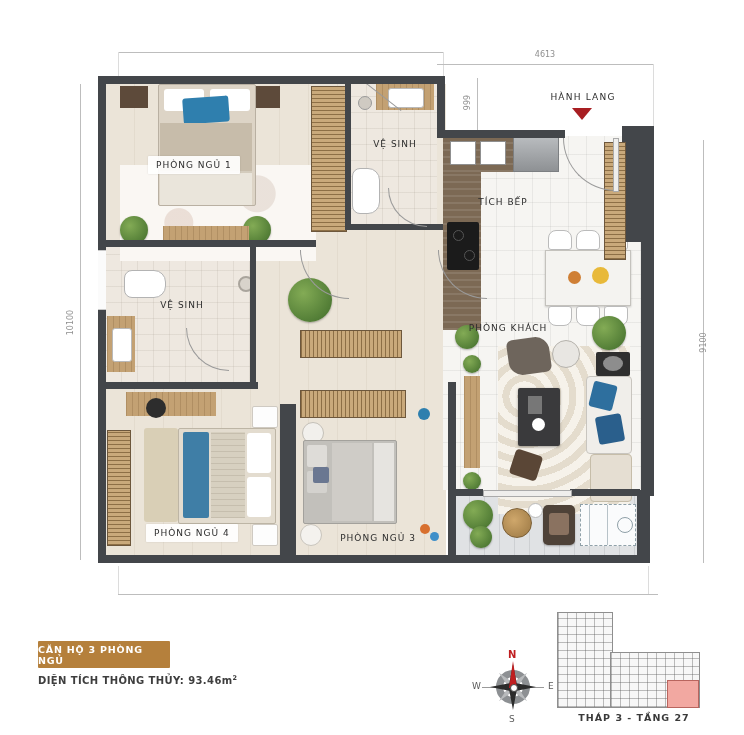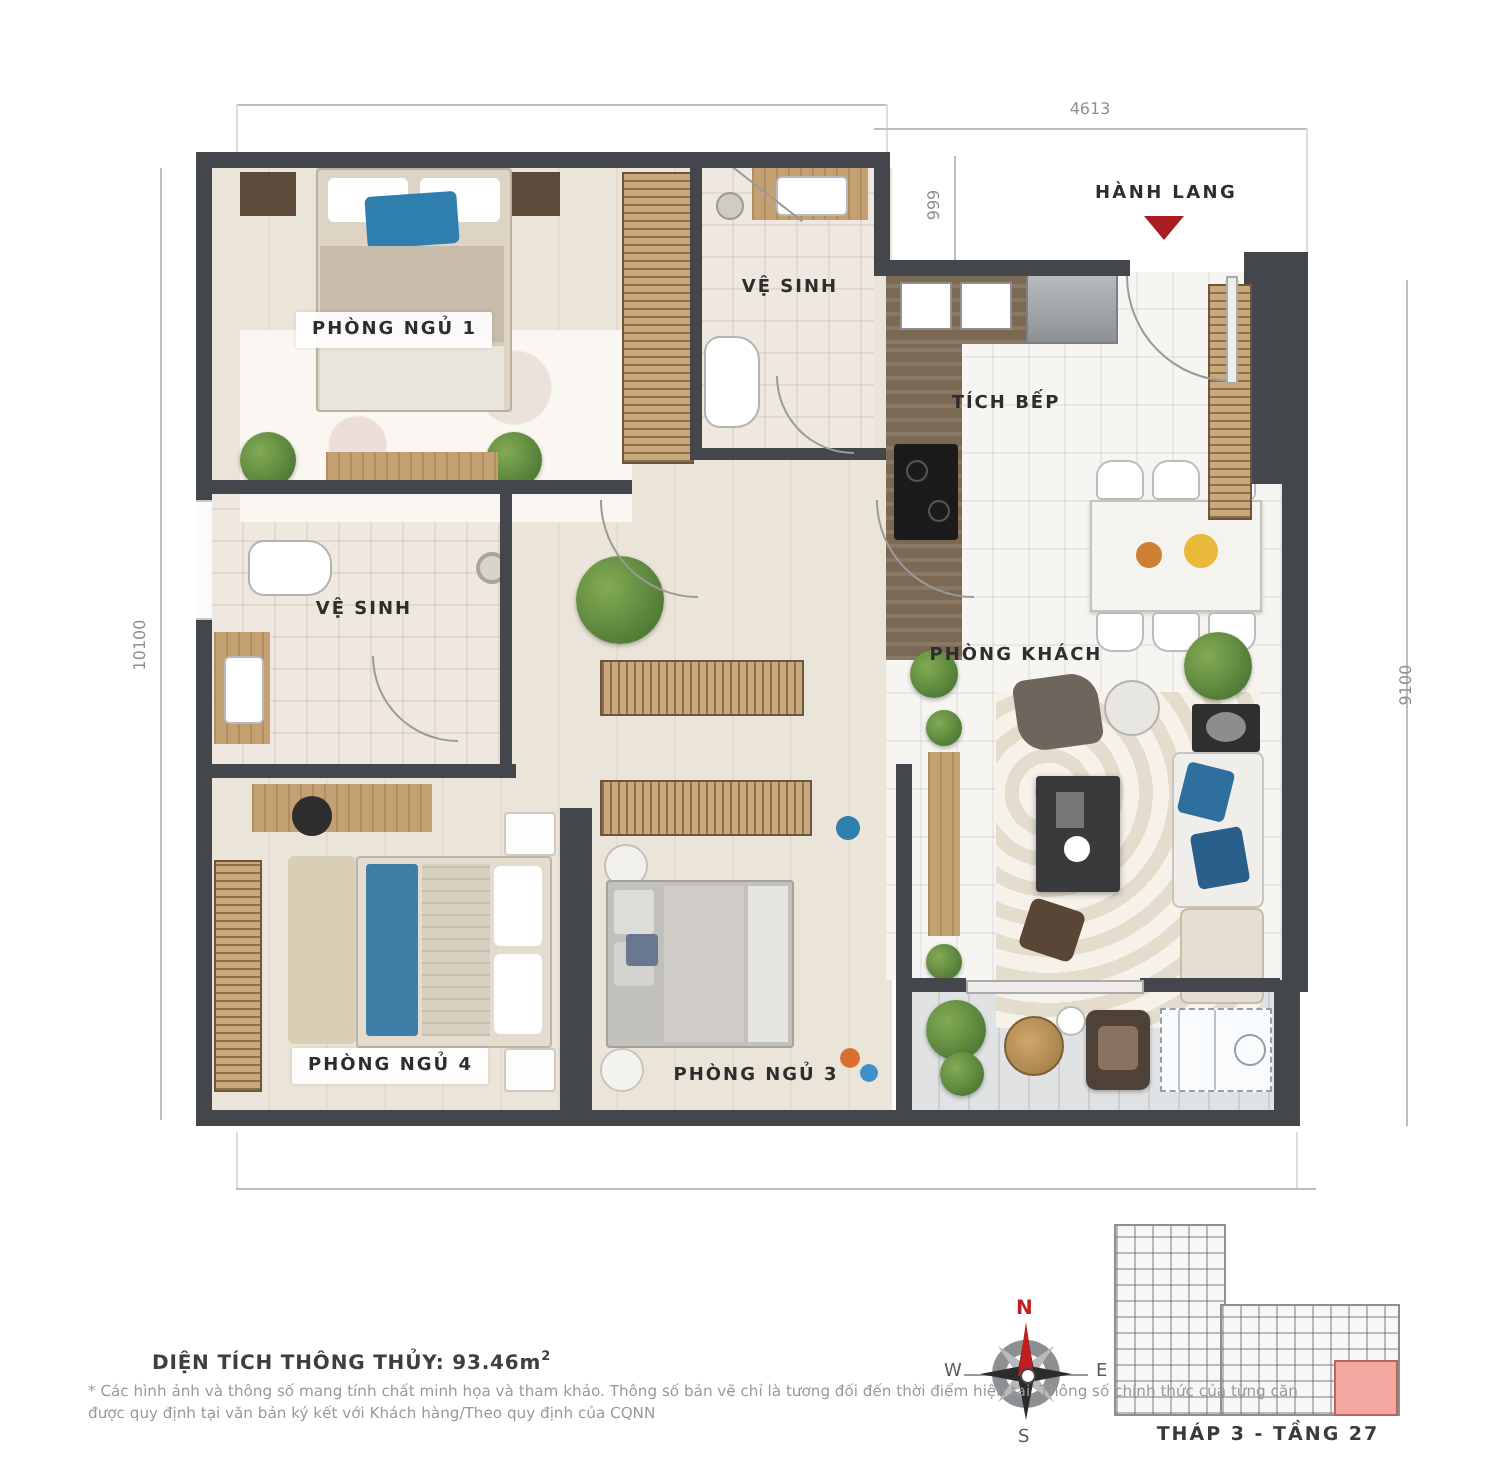--- a/index.html
+++ b/index.html
@@ -31,26 +31,26 @@
   .rug-wave{background:#f2ede4;background-image:repeating-radial-gradient(circle at 20% 30%,#e4dccd 0 7px,#f6f2ea 7px 15px);}
   .arc{border-left:1px solid #9a9a9a;border-bottom:1px solid #9a9a9a;border-bottom-left-radius:100%;z-index:7;}
   .leaf{background:#efeeec;border:1px solid #aaa;z-index:7;}
   
   .dim-line-h{border-top:1px solid #bdbdbd;height:0;z-index:8;}
   .dim-line-v{border-left:1px solid #bdbdbd;width:0;z-index:8;}
   .ext{background:#dcdcdc;z-index:8;}
   .dim-txt{font-size:8px;color:#8f8f8f;z-index:9;white-space:nowrap;}
   .dim-txt-v{transform:rotate(-90deg);transform-origin:center;}
   
-  .room-lbl{font-size:9px;font-weight:bold;letter-spacing:1px;color:#2d2d2d;white-space:nowrap;z-index:9;text-align:center;}
+  .room-lbl{font-size:9px;font-weight:normal;letter-spacing:1px;color:#2d2d2d;white-space:nowrap;z-index:9;text-align:center;}
   .lbl-box{background:rgba(255,255,255,.92);border-radius:1px;padding:4px 8px;box-shadow:0 0 2px rgba(0,0,0,.12);}
   
   .badge{background:#b5803c;color:#fff;font-size:9.5px;font-weight:bold;letter-spacing:.8px;
          display:flex;align-items:center;justify-content:center;border-radius:1px;z-index:9;}
-  .area-lbl{font-size:10px;font-weight:bold;color:#3e3e3e;letter-spacing:.4px;z-index:9;margin-left:38px;}
+  .area-lbl{font-size:10px;font-weight:bold;color:#3e3e3e;letter-spacing:.4px;z-index:9;}
   .area-lbl sup{font-size:6.5px;}
   .disclaimer{font-size:7.6px;color:#9a9a9a;line-height:1.5;z-index:9;}
   
   .star4{clip-path:polygon(50% 0%,58% 42%,100% 50%,58% 58%,50% 100%,42% 58%,0% 50%,42% 42%);}
   .compass-letter{font-size:9px;color:#5a5a5a;z-index:9;}
   
   .mini-wing{background:#f7f7f7;border:1px solid #8e8e8e;
     background-image:repeating-linear-gradient(0deg,rgba(85,85,85,.38) 0 1px,transparent 1px 8px),
                      repeating-linear-gradient(90deg,rgba(85,85,85,.38) 0 1px,transparent 1px 9px);z-index:3;}
   .caption{font-size:9.5px;font-weight:bold;letter-spacing:1px;color:#3a3a3a;z-index:9;white-space:nowrap;}
@@ -232,24 +232,24 @@
   <div class="abs dim-line-v" style="left:80px;top:84px;height:476px;"></div>
   <div class="abs dim-txt dim-txt-v" style="left:50px;top:318px;width:40px;text-align:center;">10100</div>
 
   <div class="abs dim-line-v" style="left:703px;top:140px;height:423px;"></div>
   <div class="abs dim-txt dim-txt-v" style="left:685px;top:338px;width:36px;text-align:center;">9100</div>
 
   <div class="abs dim-line-h" style="left:118px;top:594px;width:540px;"></div>
   <div class="abs ext" style="left:118px;top:566px;width:1px;height:28px;"></div>
   <div class="abs ext" style="left:648px;top:566px;width:1px;height:28px;"></div>
 
+  <div class="abs badge" style="left:38px;top:641px;width:132px;height:27px;">CĂN HỘ 3 PHÒNG NGỦ</div>
   <div class="abs area-lbl" style="left:38px;top:674px;">
     <span>DIỆN TÍCH THÔNG THỦY: 93.46m</span><sup>2</sup>
   </div>
-  <div class="abs disclaimer" style="left:44px;top:690px;width:618px;">* Các hình ảnh và thông số mang tính chất minh họa và tham khảo. Thông số bản vẽ chỉ là tương đối đến thời điểm hiện tại. Thông số chính thức của từng căn được quy định tại văn bản ký kết với Khách hàng/Theo quy định của CQNN</div>
 
   <div class="abs" style="left:478px;top:652px;width:70px;height:72px;z-index:5;">
     <div class="abs" style="left:4px;top:35px;width:62px;height:1px;background:#9a9a9a;"></div>
     <div class="abs" style="left:18px;top:18px;width:34px;height:34px;border-radius:50%;border:7px solid #8d9093;background:#fff;box-sizing:border-box;"></div>
     <div class="abs star4" style="left:15px;top:15px;width:40px;height:40px;background:#b8babc;transform:rotate(45deg);"></div>
     <div class="abs star4" style="left:12px;top:12px;width:46px;height:46px;background:#2c2c2c;"></div>
     <div class="abs" style="left:31px;top:9px;width:8px;height:27px;background:#c01e20;clip-path:polygon(50% 0,100% 100%,0 100%);"></div>
     <div class="abs" style="left:32px;top:32px;width:6px;height:6px;border-radius:50%;background:#fff;border:1px solid #444;"></div>
     <div class="abs compass-letter" style="left:30px;top:-3px;color:#c01e20;font-weight:bold;font-size:10px;">N</div>
     <div class="abs compass-letter" style="left:31px;top:62px;">S</div>

